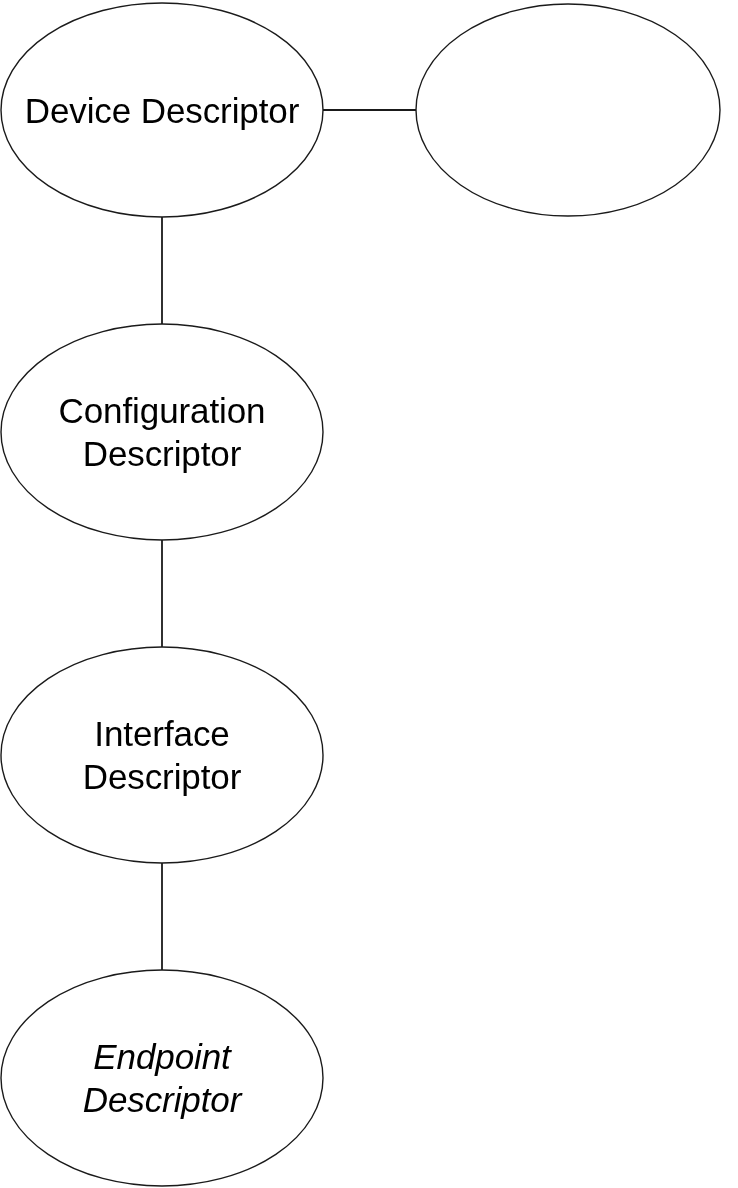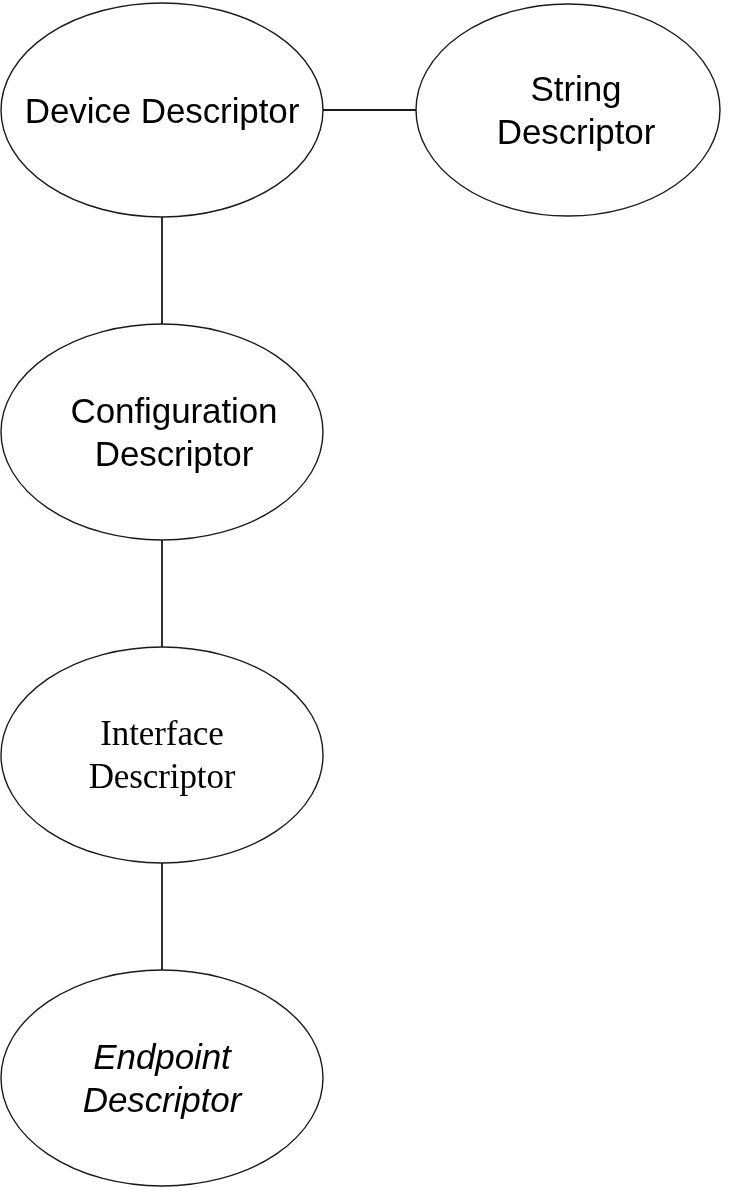--- a/index.html
+++ b/index.html
@@ -67,24 +67,23 @@
 
     <ellipse class="node-ellipse" cx="162" cy="110" rx="161" ry="107"></ellipse>
     <ellipse class="node-ellipse" cx="568" cy="110" rx="152" ry="106"></ellipse>
     <ellipse class="node-ellipse" cx="162" cy="432" rx="161" ry="108"></ellipse>
     <ellipse class="node-ellipse" cx="162" cy="755" rx="161" ry="108"></ellipse>
     <ellipse class="node-ellipse" cx="162" cy="1078" rx="161" ry="108"></ellipse>
   </svg>
 
   <div class="node-label" style="left:162px; top:110px;">Device Descriptor</div>
 
-  <div class="node-label" style="left:576px; top:110px;">String Descriptor</div>
 
-  <div class="node-label" style="left:162px; top:432px;margin-left:12px;">Configuration
+  <div class="node-label" style="left:162px; top:432px;">Configuration
 Descriptor</div>
 
-  <div class="node-label" style="left:162px; top:755px;font-family:Liberation Serif, serif;">Interface
+  <div class="node-label" style="left:162px; top:755px;">Interface
 Descriptor</div>
 
   <div class="node-label" style="left:162px; top:1078px;font-style:italic;">Endpoint
 Descriptor</div>
 
 </div>
 
 </body></html>

